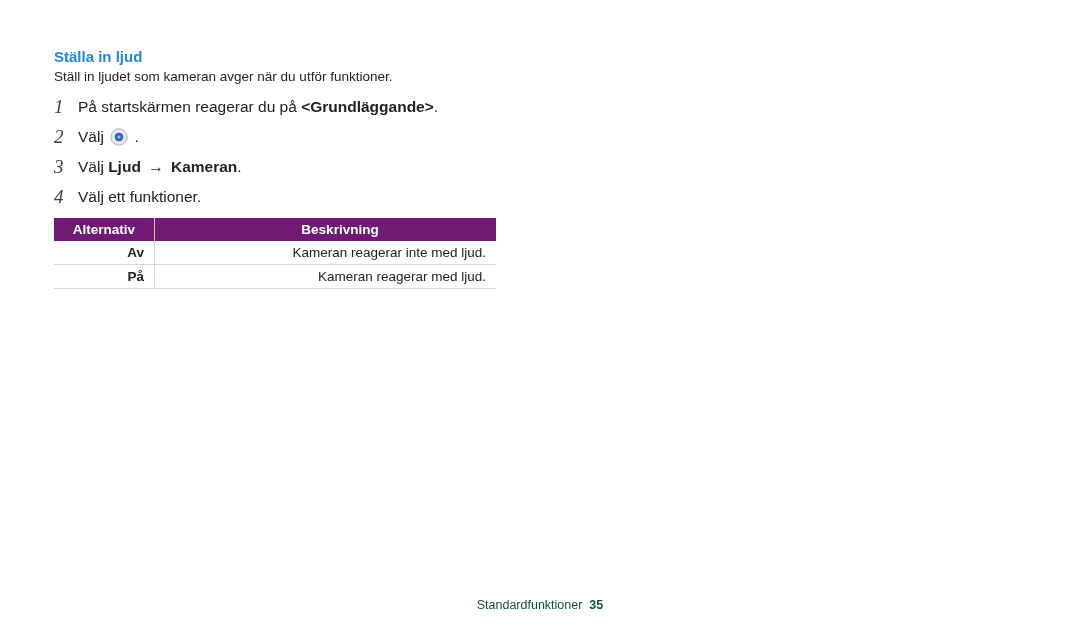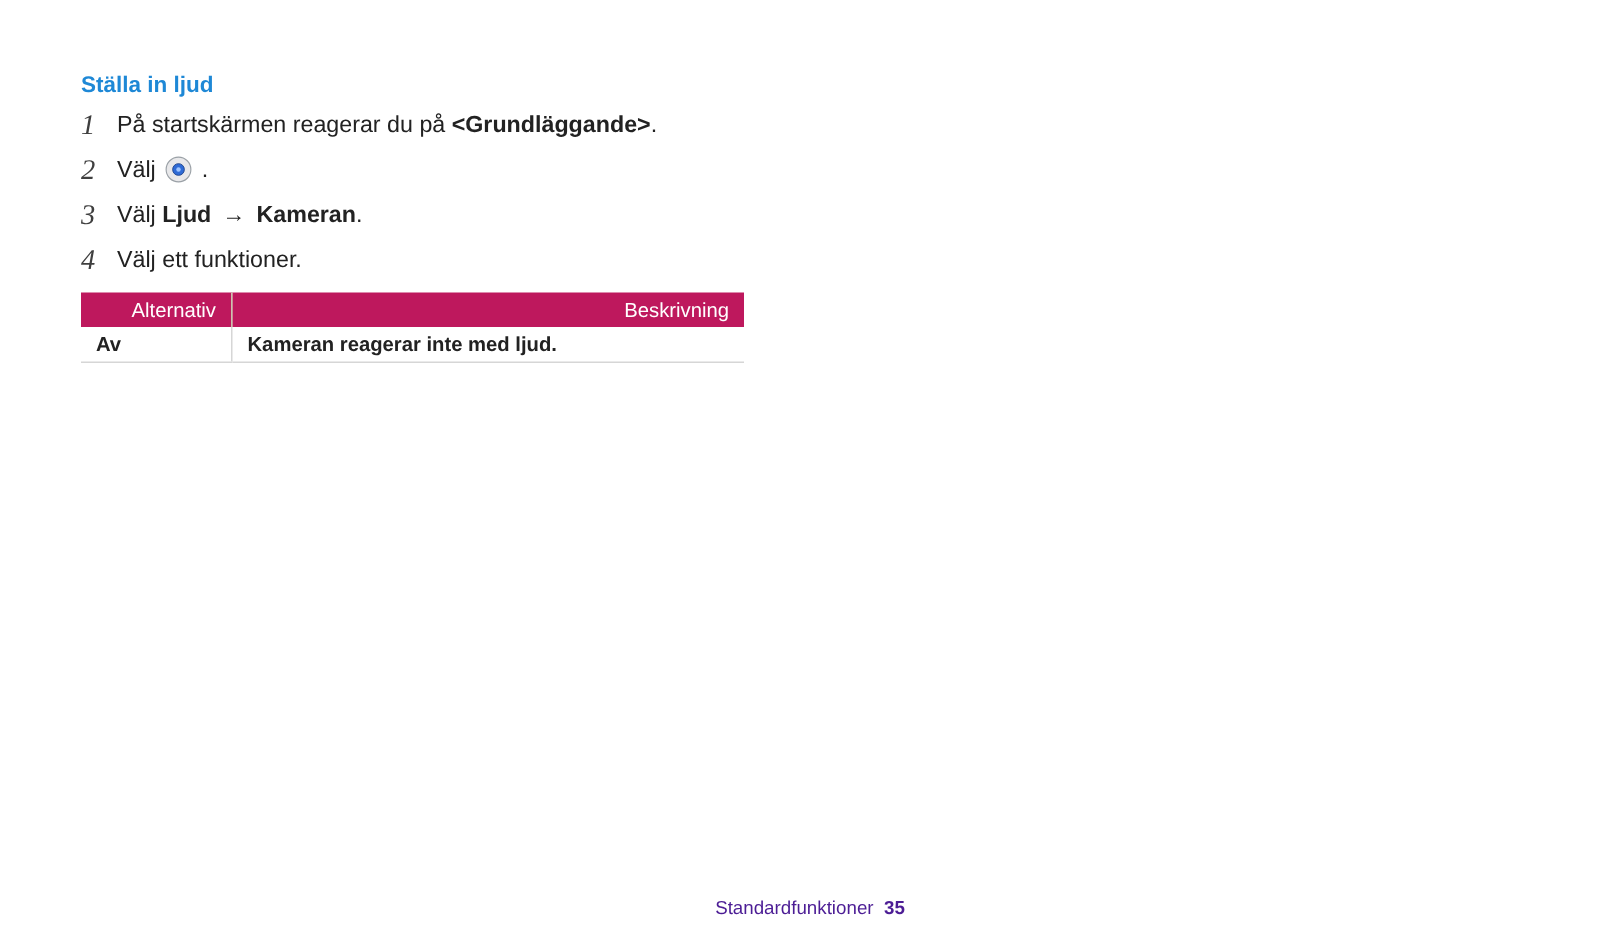--- a/index.html
+++ b/index.html
@@ -69,60 +69,61 @@
     margin: 0 2px 0 2px;
   }
   
   .opts-table {
     margin-top: 10px;
     border-collapse: collapse;
     width: 442px;
     font-size: 13.5px;
   }
   .opts-table thead th {
-    background: #be185d;
+    background: #701a75;
     color: #ffffff;
-    font-weight: 400;
-    text-align: right;
+    font-weight: 700;
+    text-align: center;
     padding: 4px 10px;
     border-right: 1px solid #cbc3ae;
   }
   .opts-table thead th:last-child { border-right: none; padding-left: 39px; }
   .opts-table tbody td {
     padding: 4px 10px;
     border-bottom: 1px solid #d6d6d6;
     vertical-align: middle;
+    text-align: right;
   }
   .opts-table tbody td.opt-name {
     font-weight: 700;
     width: 80px;
   }
   .opts-table tbody td.opt-desc {
     border-left: 1px solid #d6d6d6;
-    font-weight: bold;
   }
   
   .footer {
     position: absolute;
     bottom: 18px;
     left: 0;
     width: 100%;
     text-align: center;
     font-size: 12.5px;
-    color: #4c1d95;
+    color: #14532d;
   }
   .footer .pgnum { font-weight: 700; }
 </style>
 </head>
 <body>
 
 <div class="page">
 
 
   <div class="section-title">Ställa in ljud</div>
+  <div class="section-desc">Ställ in ljudet som kameran avger när du utför funktioner.</div>
 
   <div class="steps">
 
     <div class="step">
       <span class="step-num">1</span>
       <span class="step-text">
         <span>På startskärmen reagerar du på </span><b>&lt;Grundläggande&gt;</b><span>.</span>
       </span>
     </div>
 
@@ -162,20 +163,24 @@
       <tr>
         <th>Alternativ</th>
         <th>Beskrivning</th>
       </tr>
     </thead>
     <tbody>
       <tr>
         <td class="opt-name">Av</td>
         <td class="opt-desc">Kameran reagerar inte med ljud.</td>
       </tr>
+      <tr>
+        <td class="opt-name">På</td>
+        <td class="opt-desc">Kameran reagerar med ljud.</td>
+      </tr>
     </tbody>
   </table>
 
 </div>
 
 <div class="footer">
   <span>Standardfunktioner</span>&nbsp;&nbsp;<span class="pgnum">35</span>
 </div>
 
 </body></html>

